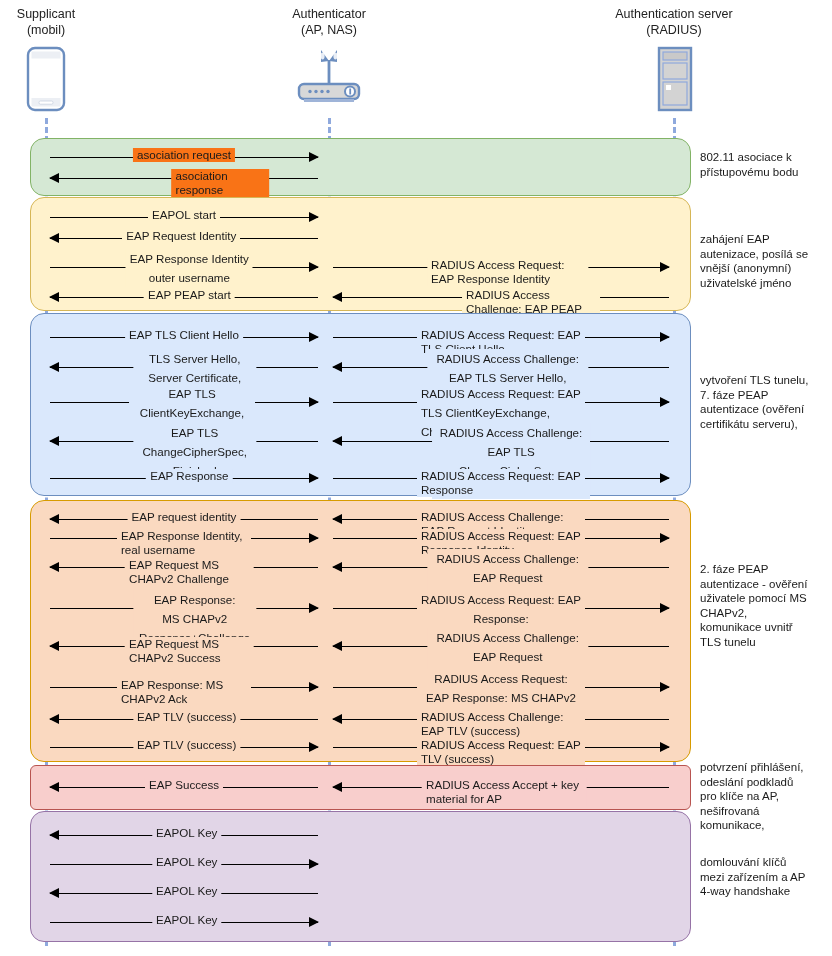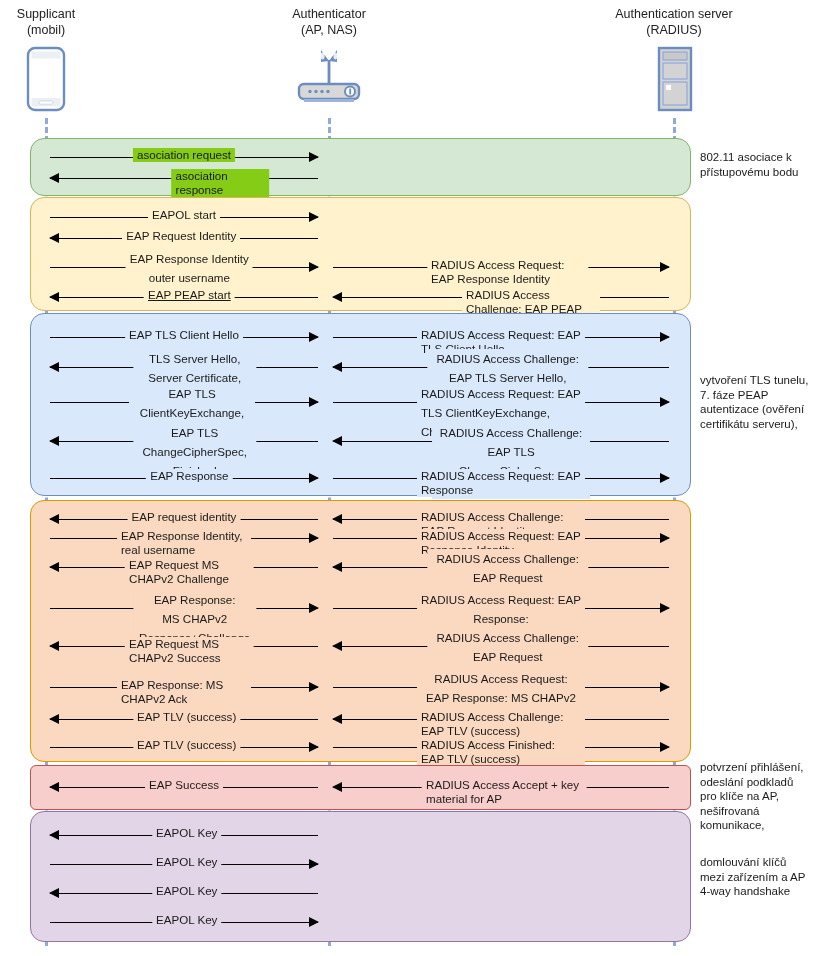--- a/index.html
+++ b/index.html
@@ -52,21 +52,21 @@
     position:absolute;top:-5px;width:0;height:0;
     border-top:5px solid transparent;border-bottom:5px solid transparent;
   }
   .msg .head.right{right:-1px;border-left:10px solid #000;}
   .msg .head.left{left:-1px;border-right:10px solid #000;}
 
   
   .chip{position:absolute;top:-9px;transform:translateX(-50%);padding:0 4px;
         font-size:11.6px;line-height:14px;}
   .chip.two{top:-18px;line-height:19px;}
-  .bg-green {background:#84cc16;}
+  .bg-green {background:#f97316;}
   .bg-yellow{background:#fff2cc;}
   .bg-blue  {background:#dae8fc;}
   .bg-orange{background:#fad9c0;}
   .bg-red   {background:#f8cecc;}
   .bg-purple{background:#e1d5e7;}
 
   .icon{position:absolute;}
 </style>
 </head>
 <body>
@@ -166,29 +166,33 @@
 
   <div class="msg" style="left:333px;width:336px;top:267px;">
     <div class="line"></div>
       <div class="head right"></div>
     <div class="chip bg-yellow" style="left:52%;">RADIUS Access Request: EAP Response Identity</div>
   </div>
 
   <div class="msg" style="left:50px;width:268px;top:297px;">
     <div class="line"></div>
       <div class="head left"></div>
-    <div class="chip bg-yellow" style="left:52%;text-decoration:underline;">EAP PEAP start</div>
+    <div class="chip bg-yellow" style="left:52%;">EAP PEAP start</div>
   </div>
 
   <div class="msg" style="left:333px;width:336px;top:297px;">
     <div class="line"></div>
       <div class="head left"></div>
     <div class="chip bg-yellow" style="left:53%;margin-left:20px;">RADIUS Access Challenge: EAP PEAP start</div>
   </div>
 
+  <div class="note" style="top:232px;">zahájení EAP
+autenizace, posílá se
+vnější (anonymní)
+uživatelské jméno</div>
 
   <div class="phase ph-blue" style="top:313px;height:183px;"></div>
 
   <div class="msg" style="left:50px;width:268px;top:337px;">
     <div class="line"></div>
       <div class="head right"></div>
     <div class="chip bg-blue" style="left:50%;">EAP TLS Client Hello</div>
   </div>
   <div class="msg" style="left:333px;width:336px;top:337px;">
     <div class="line"></div>
@@ -336,23 +340,29 @@
   </div>
 
   <div class="msg" style="left:50px;width:268px;top:747px;">
     <div class="line"></div>
       <div class="head right"></div>
     <div class="chip bg-orange" style="left:51%;">EAP TLV (success)</div>
   </div>
   <div class="msg" style="left:333px;width:336px;top:747px;">
     <div class="line"></div>
       <div class="head right"></div>
-    <div class="chip bg-orange" style="left:50%;">RADIUS Access Finished: EAP TLV (success)</div>
-  </div>
-
+    <div class="chip bg-orange" style="left:50%;">RADIUS Access Request: EAP TLV (success)</div>
+  </div>
+
+  <div class="note" style="top:562px;">2. fáze PEAP
+autentizace - ověření
+uživatele pomocí MS
+CHAPv2,
+komunikace uvnitř
+TLS tunelu</div>
 
   <div class="phase ph-red" style="top:765px;height:45px;border-radius:6px;"></div>
 
   <div class="msg" style="left:50px;width:268px;top:787px;">
     <div class="line"></div>
       <div class="head left"></div>
     <div class="chip bg-red" style="left:50%;">EAP Success</div>
   </div>
   <div class="msg" style="left:333px;width:336px;top:787px;">
     <div class="line"></div>

